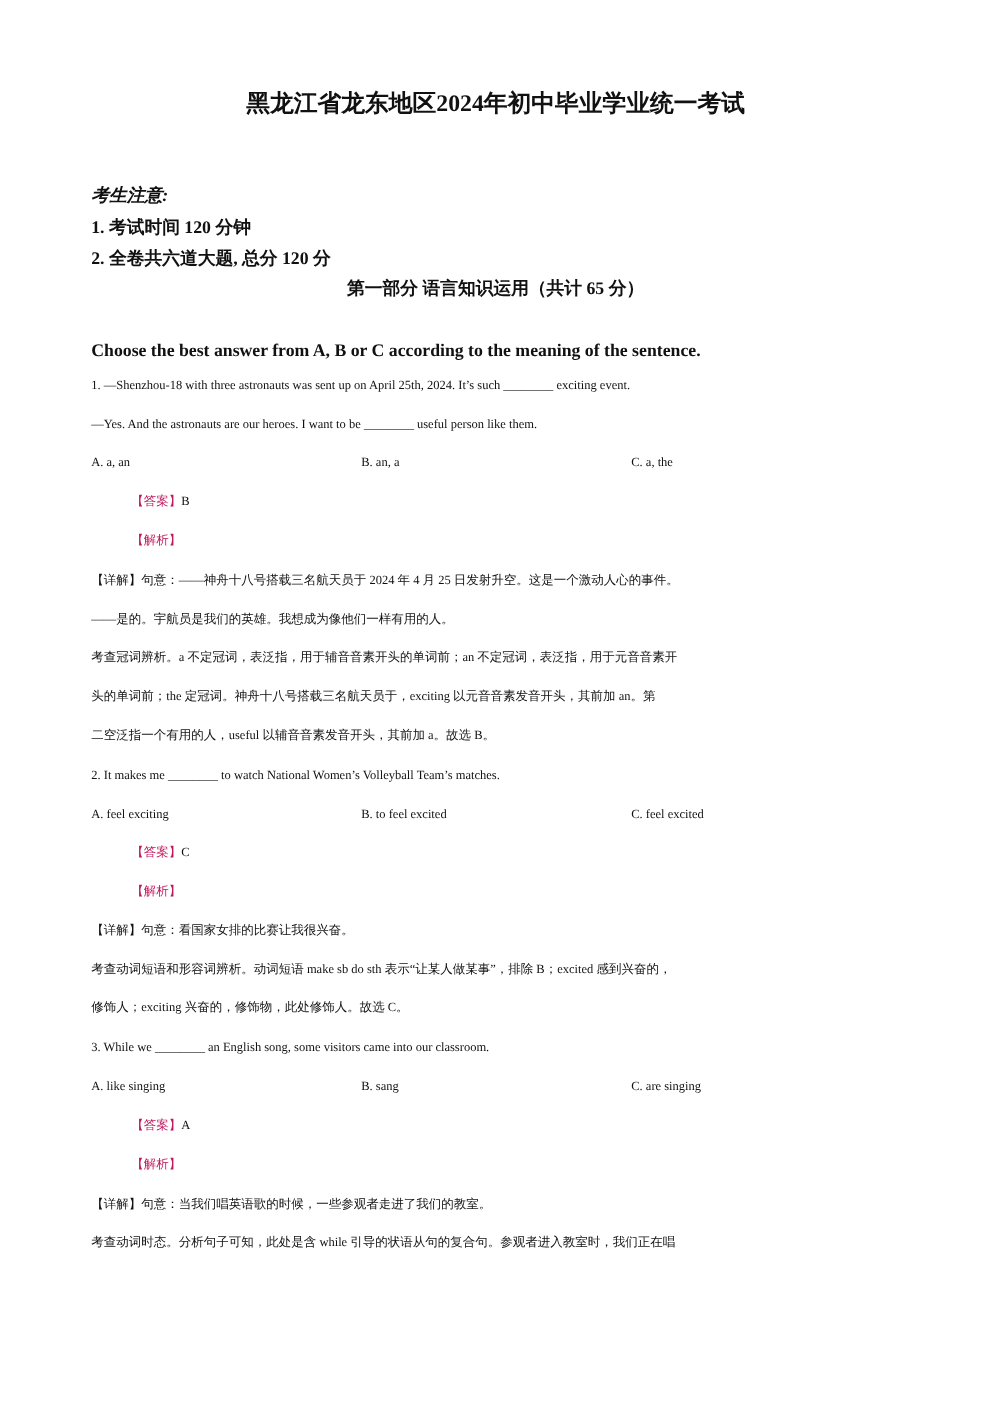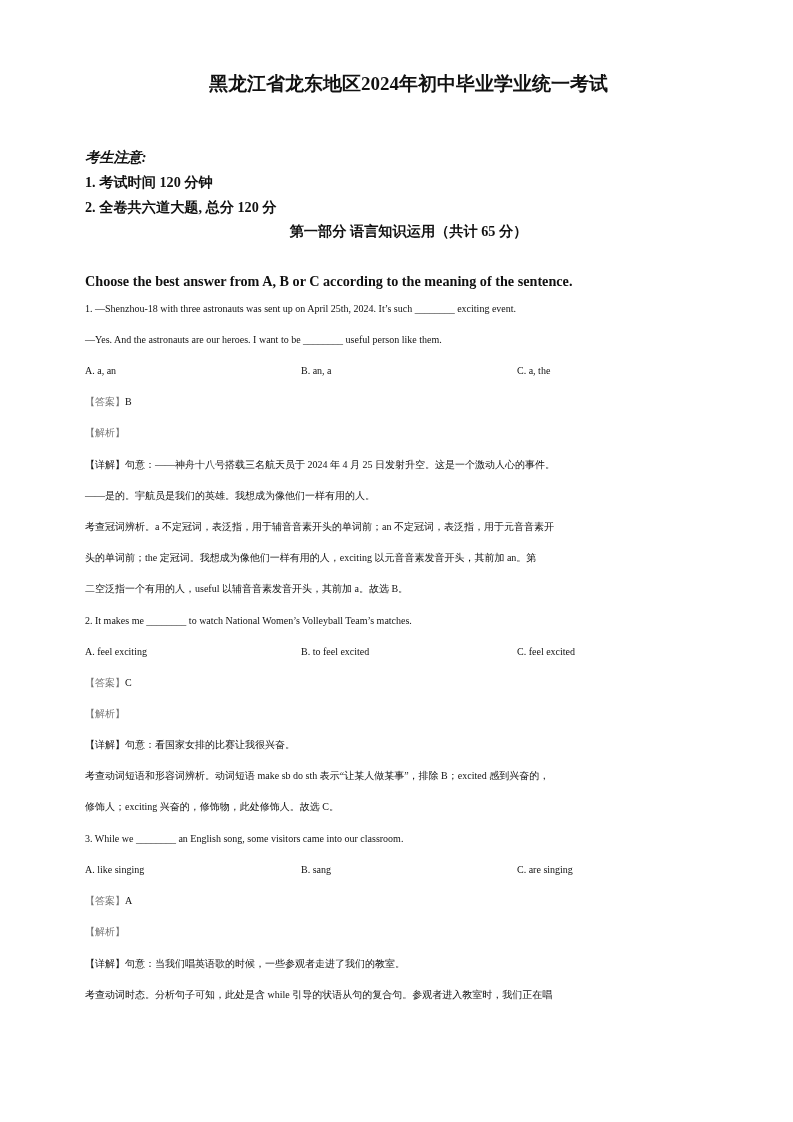--- a/index.html
+++ b/index.html
@@ -1,25 +1,25 @@
 <!DOCTYPE html>
 <html><head>
 <meta charset="utf-8">
 <style>
   html, body { margin: 0; padding: 0; background: #ffffff; }
   body { width: 793px; height: 1122px; position: relative; overflow: hidden;
          font-family: "Liberation Serif", "DejaVu Serif", serif; color: #111; }
-  .page { position: absolute; left: 12px; top: 0; width: 691px; height: 1122px; }
+  .page { position: absolute; left: 0; top: 0; width: 691px; height: 1122px; }
   .line { position: absolute; left: 73px; white-space: nowrap; font-size: 10px; line-height: 18px; }
   .title { position: absolute; left: 0; width: 793px; text-align: center; font-weight: bold;
            font-size: 19px; line-height: 24px; }
   .bold { font-weight: bold; font-size: 14.2px; }
   .center { left: 0; width: 793px; text-align: center; }
   .opt { position: absolute; white-space: nowrap; font-size: 10px; line-height: 18px; }
-  .lbl { color: #737373; }
+  .lbl { color: #be185d; margin-left: 32px; }
 </style>
 </head>
 <body>
 
 <div class="page">
 
   <div class="title" style="top:72px;">黑龙江省龙东地区2024年初中毕业学业统一考试</div>
 
   <div class="line bold" style="top:148px;font-style:italic;">考生注意:</div>
   <div class="line bold" style="top:173px;">1.  考试时间  120 分钟</div>
@@ -36,21 +36,21 @@
     <div class="opt" style="top:362px; left:505px;">C. a, the</div>
     <div class="line" style="top:393px;">
       <span class="lbl">【答案】</span><span>B</span>
     </div>
     <div class="line lbl" style="top:424px;">【解析】</div>
     <div class="line" style="top:456px;">
       <span>【详解】</span><span>句意：——神舟十八号搭载三名航天员于 2024 年 4 月 25 日发射升空。这是一个激动人心的事件。</span>
     </div>
     <div class="line" style="top:487px;">——是的。宇航员是我们的英雄。我想成为像他们一样有用的人。</div>
     <div class="line" style="top:518px;">考查冠词辨析。a 不定冠词，表泛指，用于辅音音素开头的单词前；an 不定冠词，表泛指，用于元音音素开</div>
-    <div class="line" style="top:549px;">头的单词前；the 定冠词。我想成为像他们一样有用的人，exciting 以元音音素发音开头，其前加 an。第</div>
+    <div class="line" style="top:549px;">头的单词前；the 定冠词。神舟十八号搭载三名航天员于，exciting 以元音音素发音开头，其前加 an。第</div>
     <div class="line" style="top:580px;">二空泛指一个有用的人，useful 以辅音音素发音开头，其前加 a。故选 B。</div>
   </div>
 
   <div>
     <div class="line" style="top:612px;">2. It makes me ________ to watch National Women’s Volleyball Team’s matches.</div>
     <div class="opt" style="top:643px; left:73px;">A. feel exciting</div>
     <div class="opt" style="top:643px; left:289px;">B. to feel excited</div>
     <div class="opt" style="top:643px; left:505px;">C. feel excited</div>
     <div class="line" style="top:674px;">
       <span class="lbl">【答案】</span><span>C</span>

